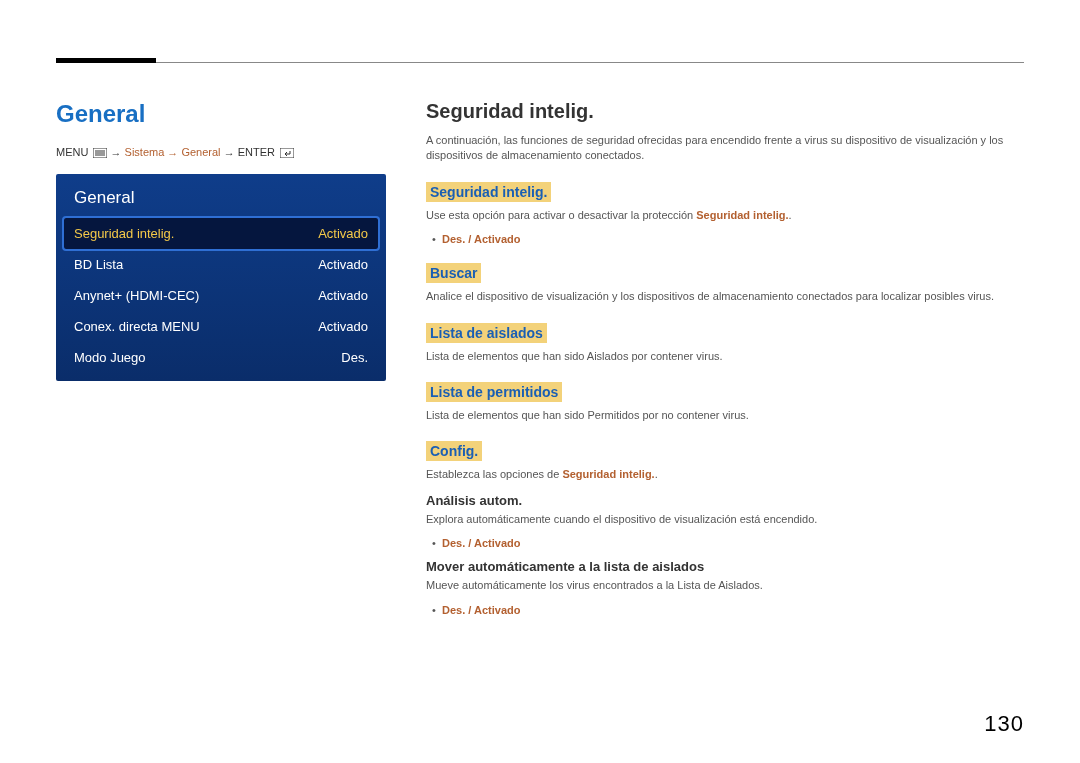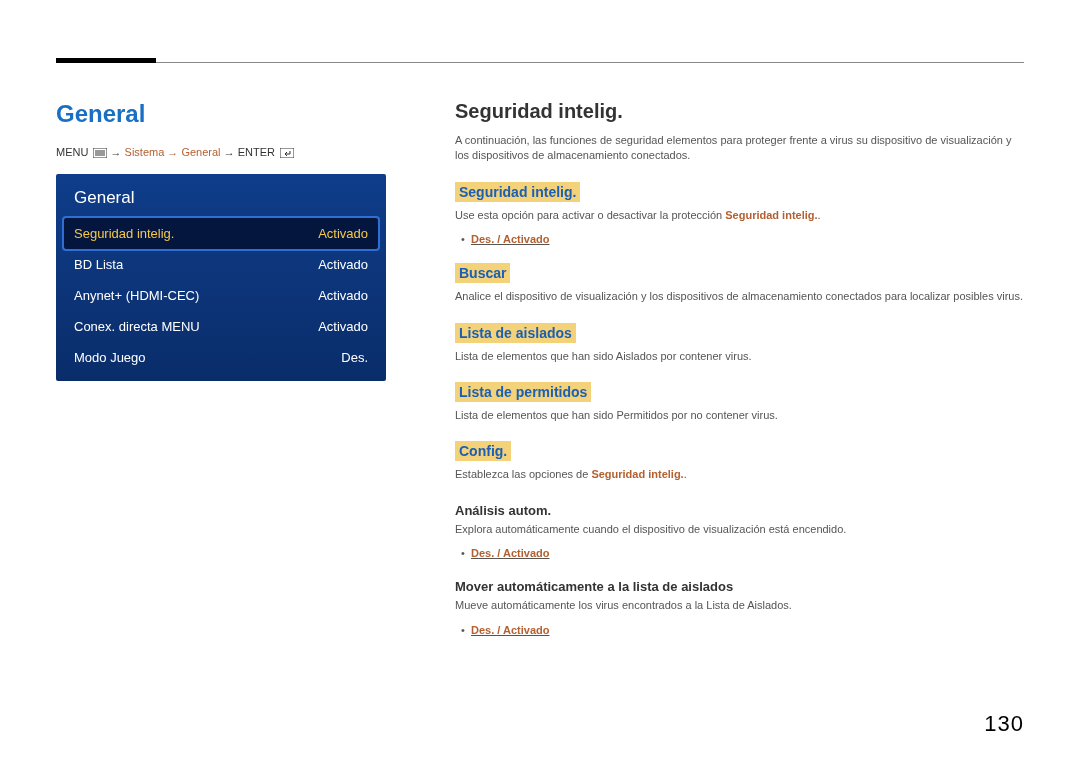--- a/index.html
+++ b/index.html
@@ -26,21 +26,21 @@
     width: 100px;
     height: 5px;
     background: #000;
   }
   .page {
     position: absolute;
     top: 100px;
     left: 56px;
     right: 56px;
     display: flex;
-    gap: 69px;
+    gap: 40px;
   }
   .left-col { width: 330px; flex-shrink: 0; }
   .right-col { flex: 1; }
   .section-title {
     color: #186fc3;
     font-size: 24px;
     font-weight: 600;
     margin-bottom: 18px;
   }
   .breadcrumb {
@@ -109,29 +109,28 @@
     font-size: 14px;
     font-weight: 700;
     padding: 2px 4px;
     margin-top: 8px;
     margin-bottom: 6px;
   }
   .h3-r {
     font-size: 13px;
     font-weight: 700;
     color: #333;
-    margin-top: 20px;
+    margin-top: 0;
     margin-bottom: 4px;
   }
   .bullet {
     font-size: 11px;
     color: #555;
     margin: 4px 0 10px 16px;
     position: relative;
-    text-decoration: underline;
   }
   .bullet::before {
     content: "•";
     position: absolute;
     left: -10px;
     color: #555;
   }
   .accent { color: #b36030; font-weight: 700; }
   .page-num {
     position: absolute;
@@ -195,19 +194,19 @@
             <span class="mi-label">Modo Juego</span>
             <span class="mi-value">Des.</span>
           </div>
         </div>
     </div>
 
   </div>
 
   <div class="right-col">
     <div class="h1-r">Seguridad intelig.</div>
-    <div class="p-r">A continuación, las funciones de seguridad elementos para proteger frente a virus su dispositivo de visualización y los dispositivos de almacenamiento conectados.</div>
+    <div class="p-r">A continuación, las funciones de seguridad ofrecidas para encendido frente a virus su dispositivo de visualización y los dispositivos de almacenamiento conectados.</div>
     <div id="right-sections"><div class="h2-r">Seguridad intelig.</div><br><div class="p-r">Use esta opción para activar o desactivar la protección <span class="accent">Seguridad intelig.</span>.</div><div class="bullet"><span class="accent">Des. / Activado</span></div><div class="h2-r">Buscar</div><br><div class="p-r">Analice el dispositivo de visualización y los dispositivos de almacenamiento conectados para localizar posibles virus.</div><div class="h2-r">Lista de aislados</div><br><div class="p-r">Lista de elementos que han sido Aislados por contener virus.</div><div class="h2-r">Lista de permitidos</div><br><div class="p-r">Lista de elementos que han sido Permitidos por no contener virus.</div><div class="h2-r">Config.</div><br><div class="p-r">Establezca las opciones de <span class="accent">Seguridad intelig.</span>.</div><div class="h3-r">Análisis autom.</div><div class="p-r">Explora automáticamente cuando el dispositivo de visualización está encendido.</div><div class="bullet"><span class="accent">Des. / Activado</span></div><div class="h3-r">Mover automáticamente a la lista de aislados</div><div class="p-r">Mueve automáticamente los virus encontrados a la Lista de Aislados.</div><div class="bullet"><span class="accent">Des. / Activado</span></div></div>
   </div>
 
 </div>
 
 <div class="page-num">130</div>
 
 </body></html>

